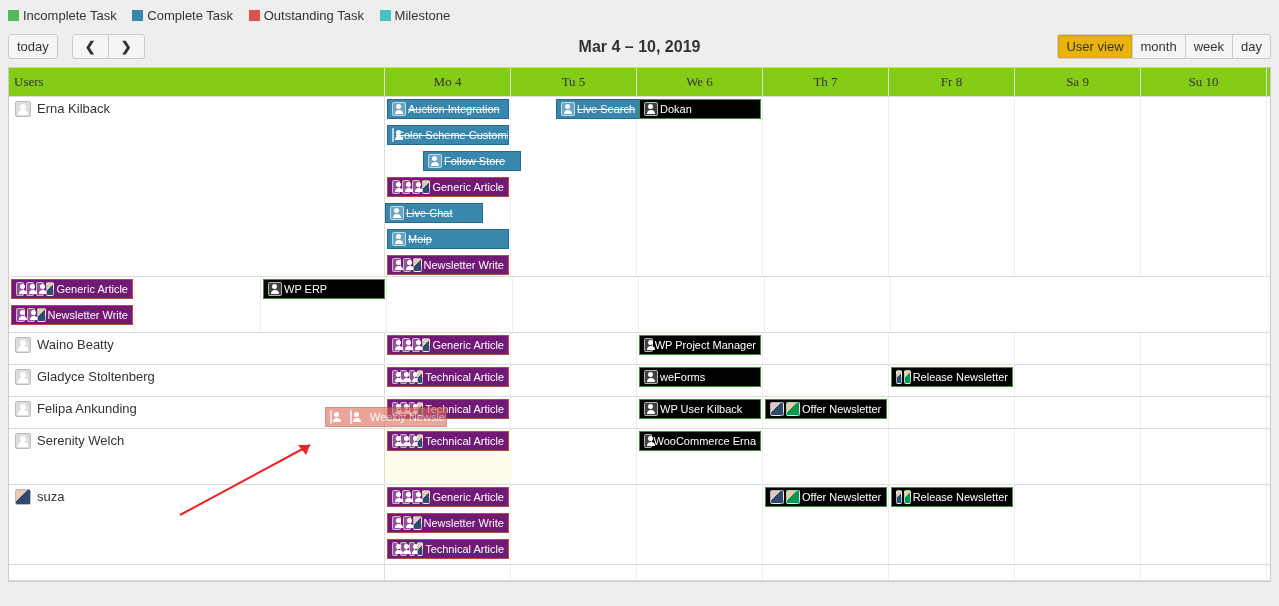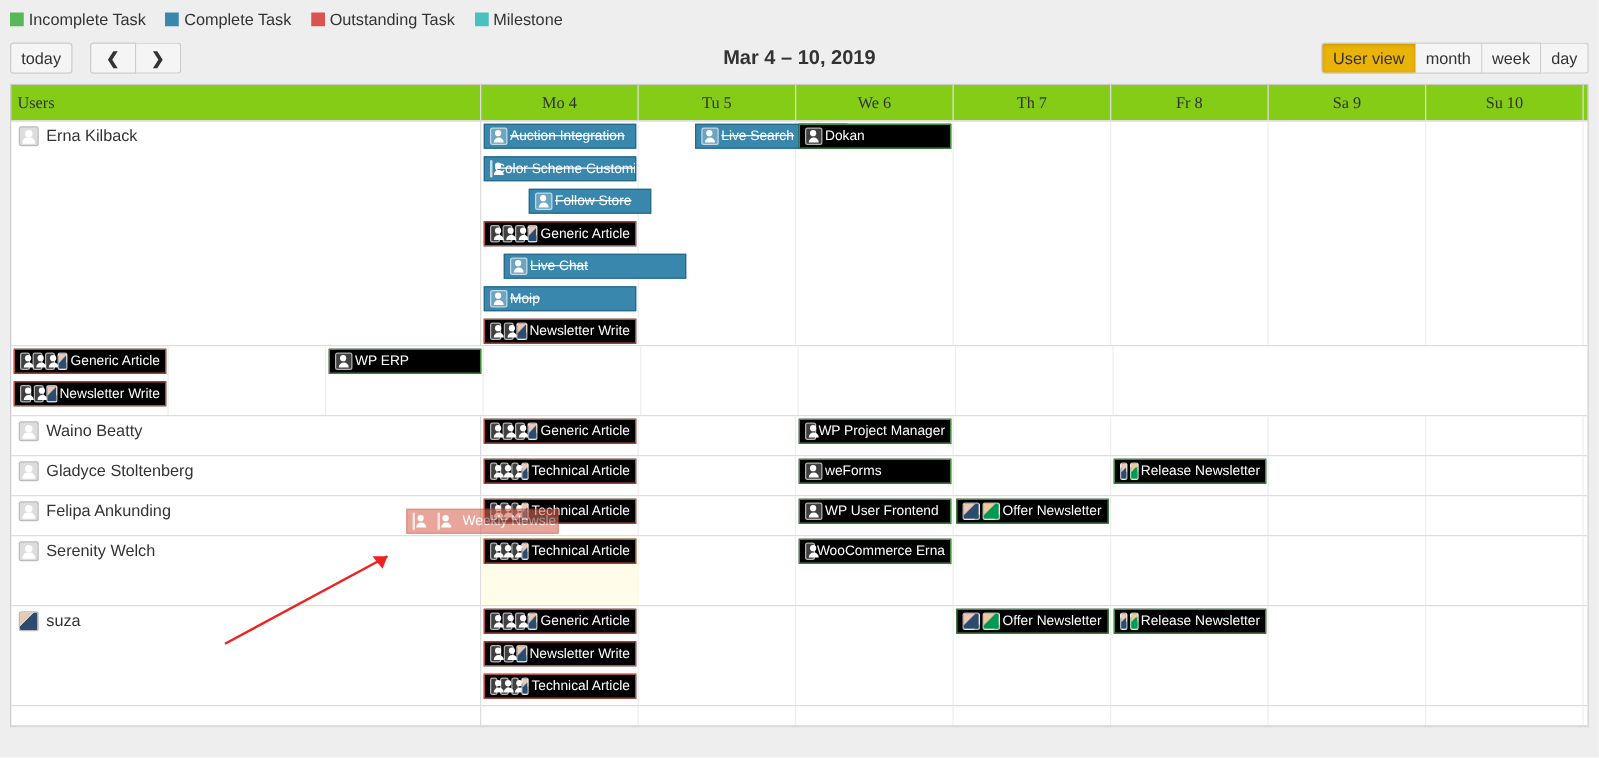--- a/index.html
+++ b/index.html
@@ -94,21 +94,21 @@
 
   .event {
     position:absolute; height:20px; line-height:18px;
     color:#fff; font-size:11px; padding:0 4px;
     overflow:hidden; white-space:nowrap;
     border:1px solid rgba(0,0,0,.15);
     display:flex; align-items:center; gap:2px;
     cursor:pointer;
   }
   .ev-blue { background:#3a87ad; border-color:#256a8a; }
-  .ev-red  { background:#000000; border-color:#b94b3a; }
+  .ev-red  { background:#701a75; border-color:#b94b3a; }
   .ev-green{ background:#000000; border-color:#3e8e3e; }
   .ev-drag { background:#dd6b5a; opacity:.6; border:1px solid #b94b3a; }
   .strike { text-decoration: line-through; }
 
   .highlight-col {
     position:absolute; top:0; bottom:0; left:0; width:126px;
     background:#fffde9; z-index:0;
   }
   .events-layer { position:absolute; inset:0; z-index:1; }
 
@@ -200,21 +200,21 @@
             <span class="avatar small"></span>
             <span class="strike">Follow Store</span>
           </div>
         <div class="event ev-red" style="top:80px;left:2px;width:122px;">
             <span class="avatar small"></span>
             <span class="avatar small"></span>
             <span class="avatar small"></span>
             <span class="avatar small photo"></span>
             <span>Generic Article</span>
           </div>
-        <div class="event ev-blue" style="top:106px;left:18px;width:146px;">
+        <div class="event ev-blue" style="top:106px;left:0;width:98px;">
             <span class="avatar small"></span>
             <span class="strike">Live Chat</span>
           </div>
         <div class="event ev-blue" style="top:132px;left:2px;width:122px;">
             <span class="avatar small"></span>
             <span class="strike">Moip</span>
           </div>
         <div class="event ev-red" style="top:158px;left:2px;width:122px;">
             <span class="avatar small"></span>
             <span class="avatar small"></span>
@@ -343,21 +343,21 @@
       <div class="events-layer">
         <div class="event ev-red" style="top:2px;left:2px;width:122px;">
             <span class="avatar small"></span>
             <span class="avatar small"></span>
             <span class="avatar small"></span>
             <span class="avatar small photo"></span>
             <span>Technical Article</span>
           </div>
         <div class="event ev-green" style="top:2px;left:254px;width:122px;">
             <span class="avatar small"></span>
-            <span>WP User Frontend</span>
+            <span>WP User Kilback</span>
           </div>
         <div class="event ev-green" style="top:2px;left:380px;width:122px;">
             <span class="avatar small photo"></span>
             <span class="avatar small photo2"></span>
             <span>Offer Newsletter</span>
           </div>
       </div>
     </div>
 
     <div class="event ev-drag" style="top:10px;left:316px;width:122px;z-index:40;gap:18px;">

